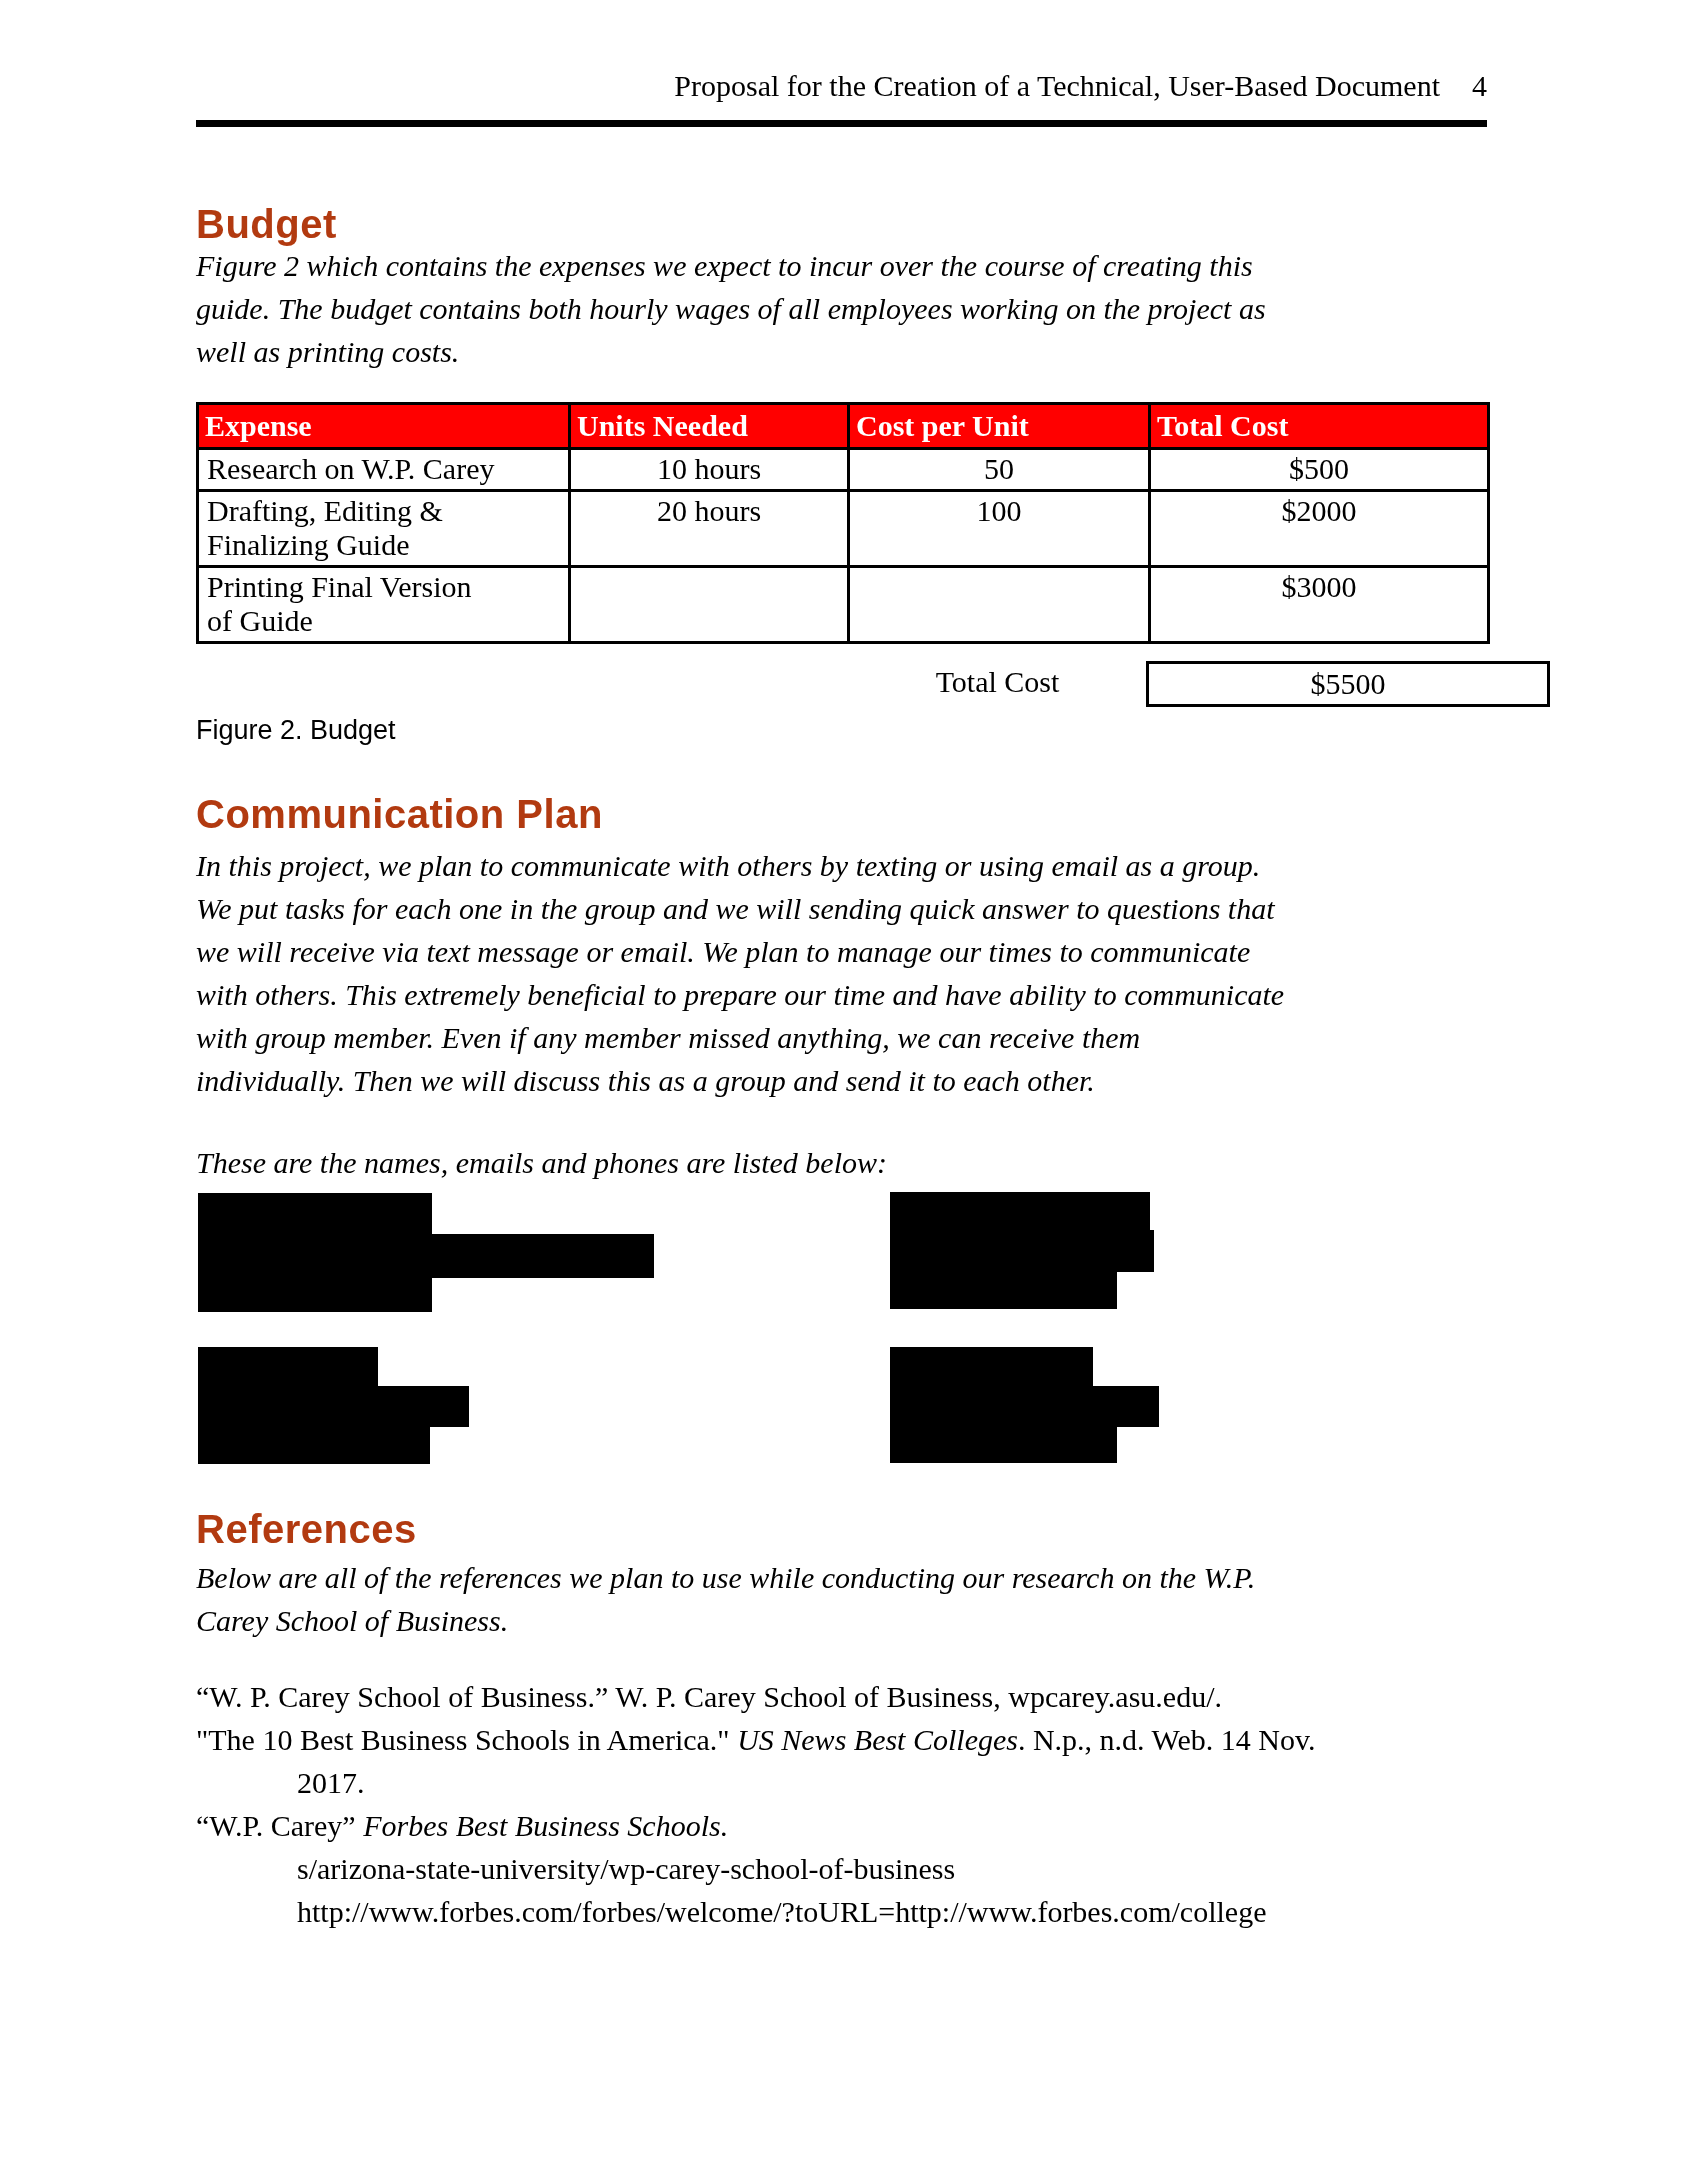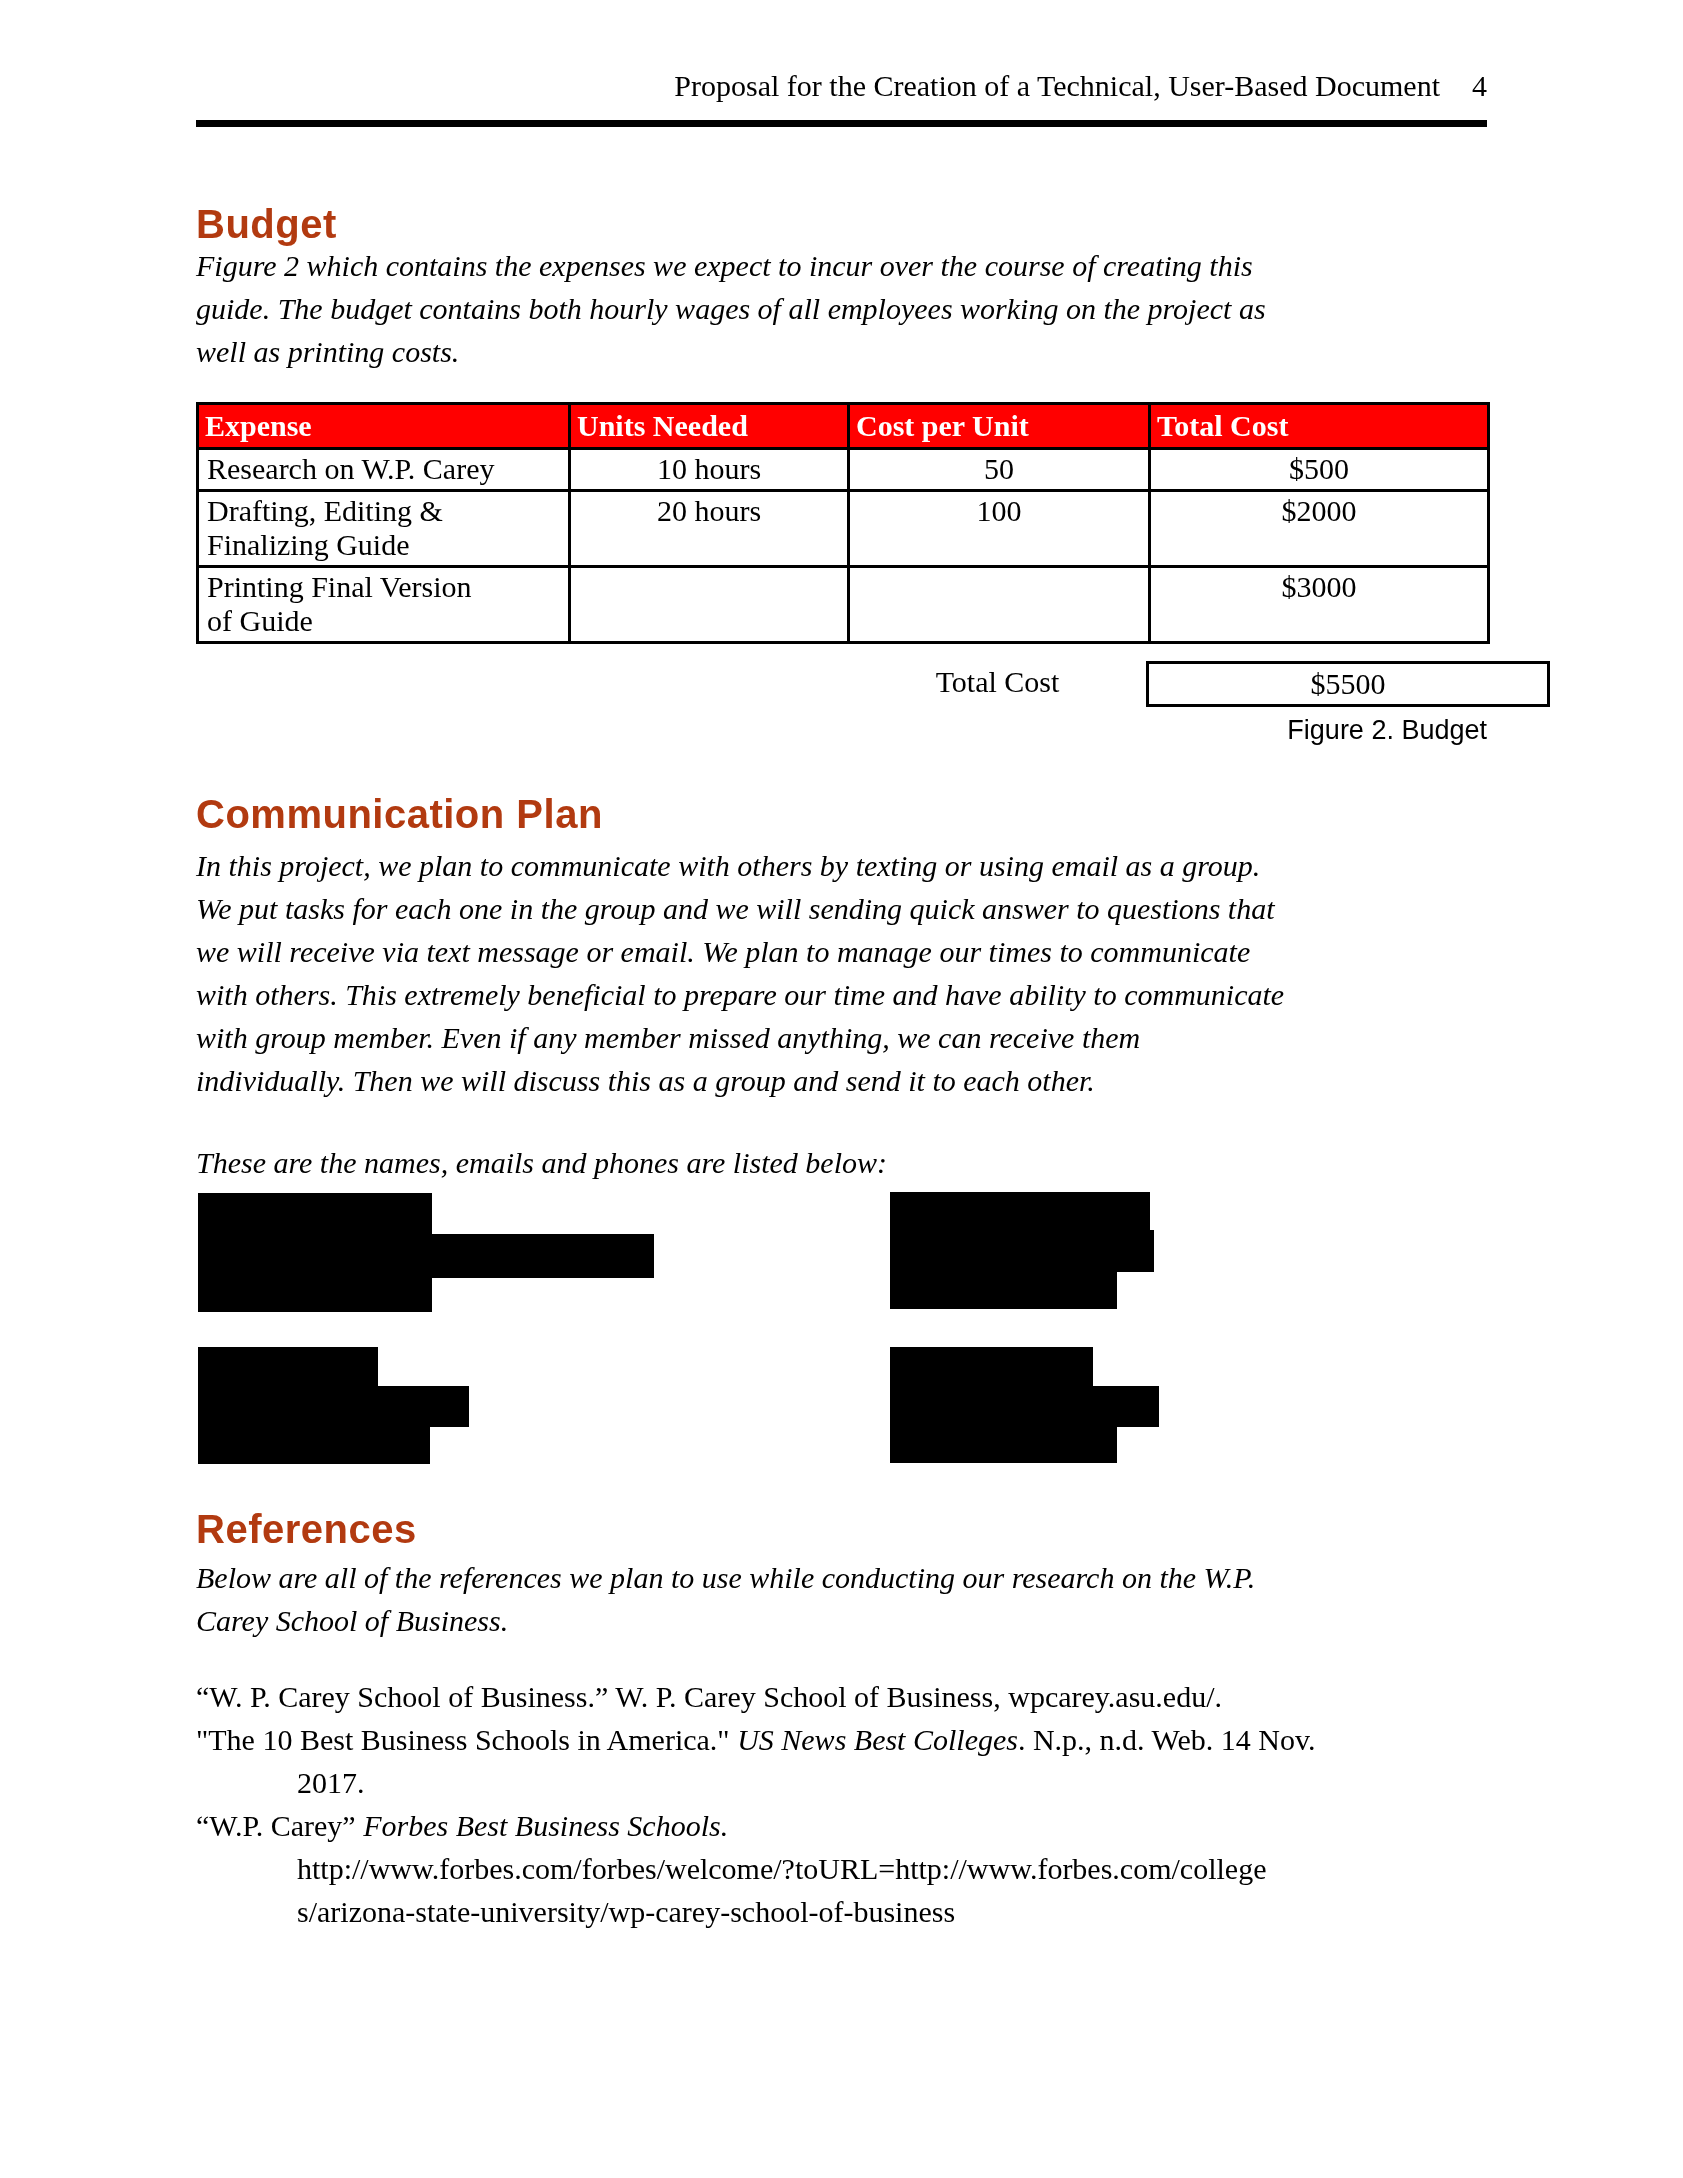--- a/index.html
+++ b/index.html
@@ -66,21 +66,21 @@
   }
   .total-cell{
     border:3px solid #000;
     box-sizing:border-box;
     font-size:30px;text-align:center;
     line-height:40px;
   }
   .figure-caption{
     font-family:"Liberation Sans", sans-serif;
     font-size:27px;
-    text-align:right;
+    text-align:left;
     width:1291px;
   }
   .redaction{position:absolute;background:#000;}
   .ref-line{
     font-size:30px;line-height:43px;
     white-space:nowrap;
   }
   .ref-line.indent{padding-left:101px;}
   .it{font-style:italic;}
 </style>
@@ -166,18 +166,18 @@
     </div>
 
   <h2 class="abs sec-heading" style="left: 196px; top: 1507px; color: rgb(178, 58, 16);">References</h2>
   <div class="abs para" style="left:196px;top:1556px;">Below are all of the references we plan to use while conducting our research on the W.P.
 Carey School of Business.</div>
   <div class="abs" style="left:196px;top:1675px;width:1302px;" id="reference-list">
       <div class="ref-line"><span>“W. P. Carey School of Business.” W. P. Carey School of Business, wpcarey.asu.edu/.</span></div>
       <div class="ref-line"><span>"The 10 Best Business Schools in America." </span><span class="it">US News Best Colleges</span><span>. N.p., n.d. Web. 14 Nov.</span></div>
       <div class="ref-line indent"><span>2017.</span></div>
       <div class="ref-line"><span>“W.P. Carey” </span><span class="it">Forbes Best Business Schools.</span></div>
+      <div class="ref-line indent"><span>s/arizona-state-university/wp-carey-school-of-business</span></div>
       <div class="ref-line indent"><span>http://www.forbes.com/forbes/welcome/?toURL=http://www.forbes.com/college</span></div>
-      <div class="ref-line indent"><span>s/arizona-state-university/wp-carey-school-of-business</span></div>
     </div>
 
 </div>
 
 
 </body></html>

